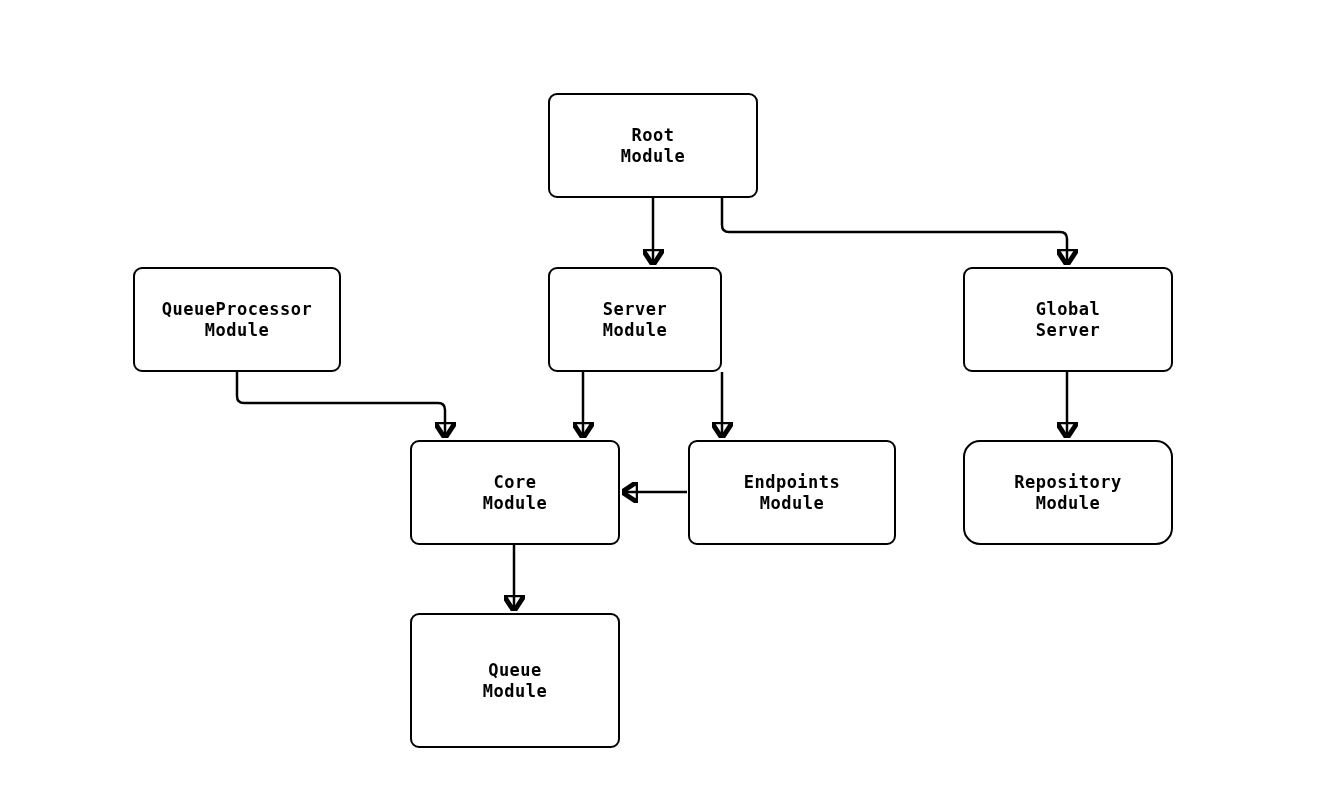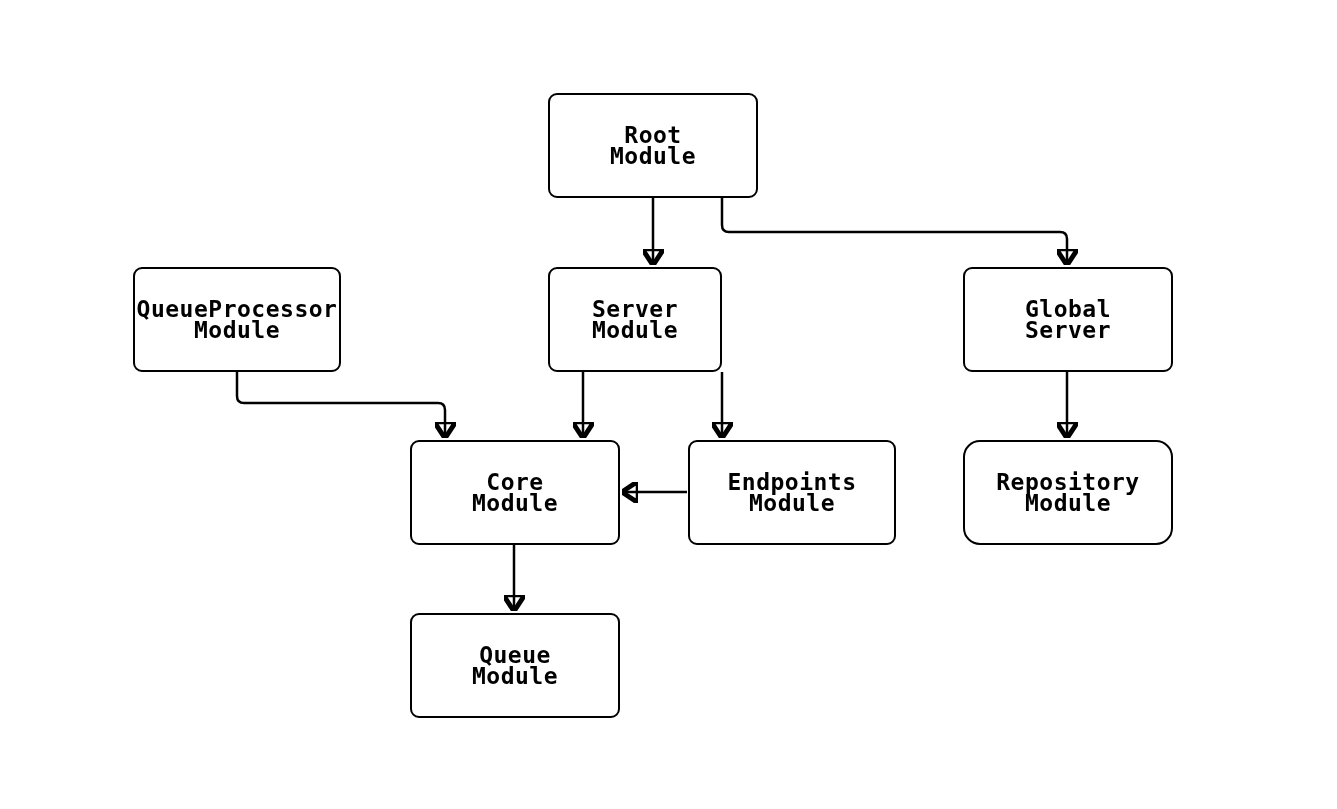--- a/index.html
+++ b/index.html
@@ -34,21 +34,21 @@
     border: 2.5px solid #000000;
     border-radius: 9px;
     display: flex;
     align-items: center;
     justify-content: center;
     text-align: center;
   }
   .node .label {
     white-space: pre-line;
     font-weight: bold;
-    font-size: 23px;
+    font-size: 17px;
     line-height: 21px;
     letter-spacing: 0.5px;
     color: #000000;
     text-align: center;
   }
 </style>
 </head>
 <body>
 
 <div class="canvas">
@@ -98,18 +98,18 @@
   <div class="node" style="left:688px; top:440px; width:208px; height:105px;">
     <span class="label">Endpoints
 Module</span>
   </div>
 
   <div class="node" style="left:963px; top:440px; width:210px; height:105px;border-radius:17px;">
     <span class="label">Repository
 Module</span>
   </div>
 
-  <div class="node" style="left:410px; top:613px; width:210px; height:105px;">
+  <div class="node" style="left:410px; top:613px; width:210px; height:135px;">
     <span class="label">Queue
 Module</span>
   </div>
 
 </div>
 
 </body></html>

